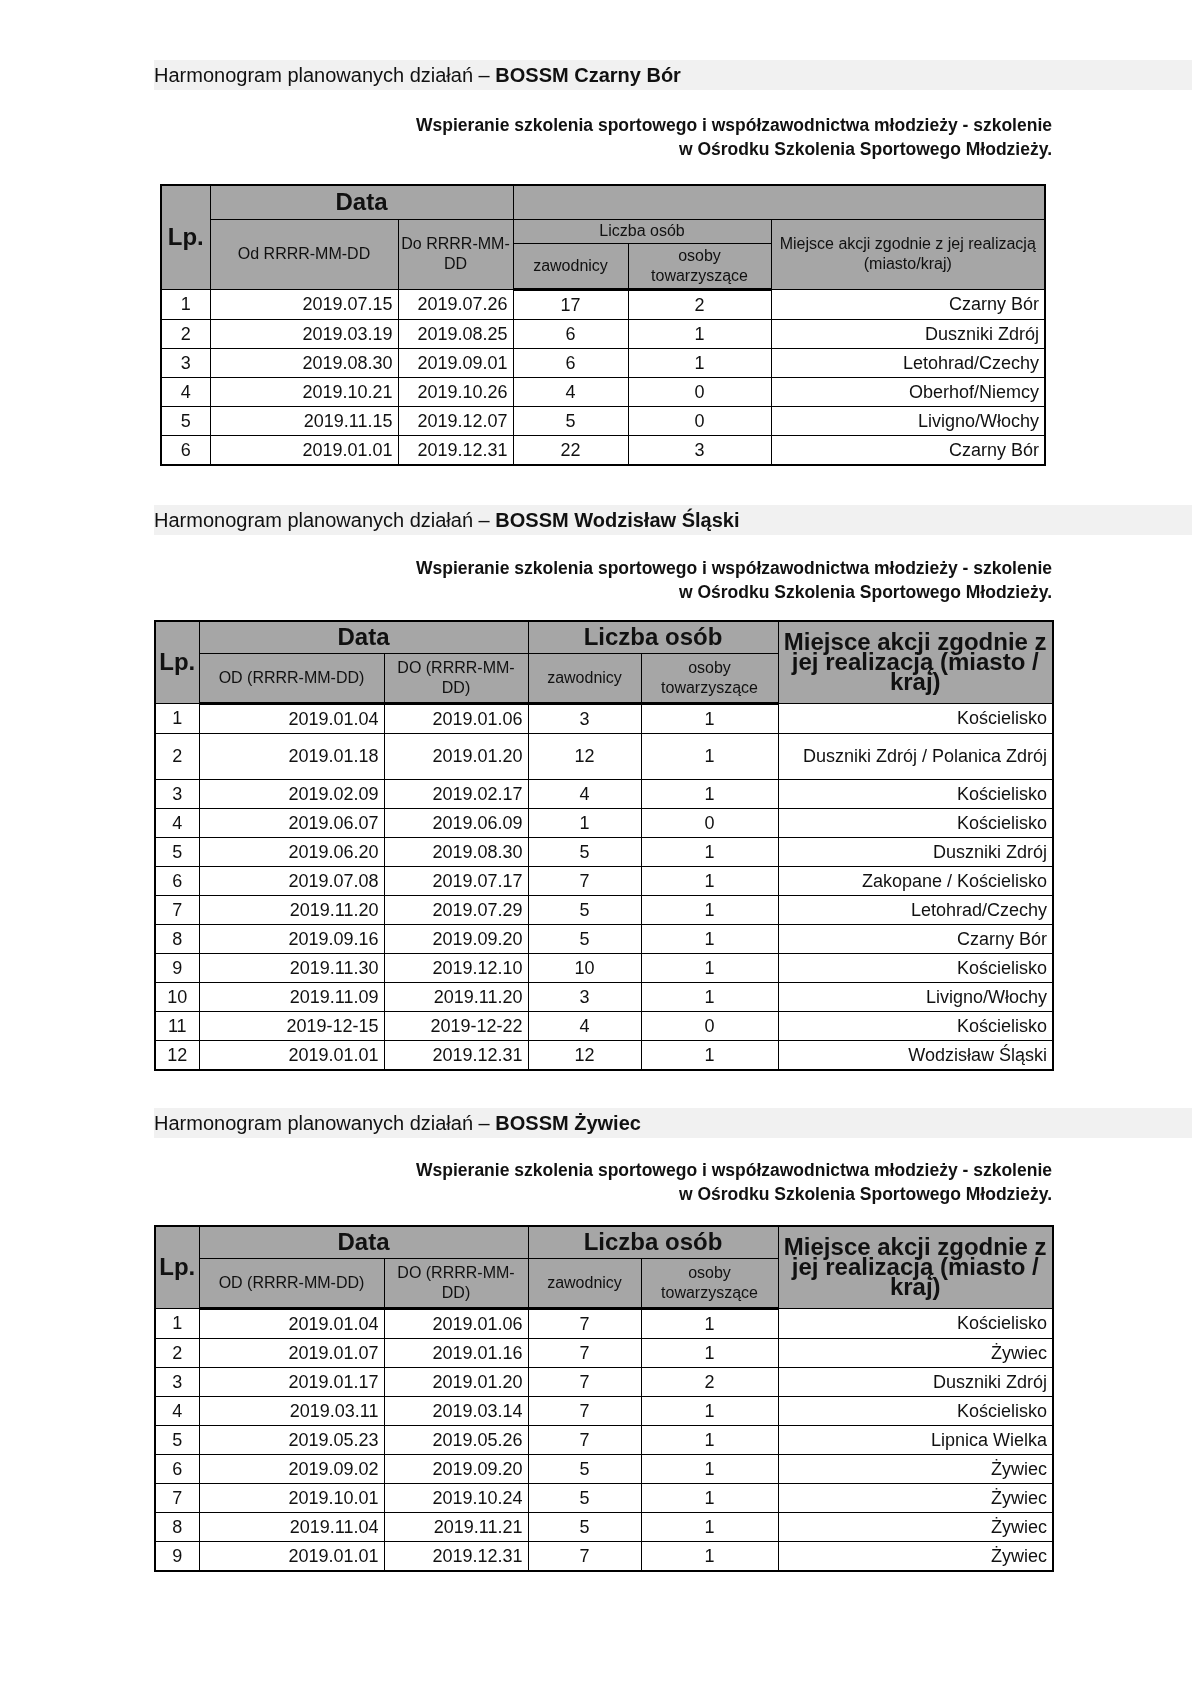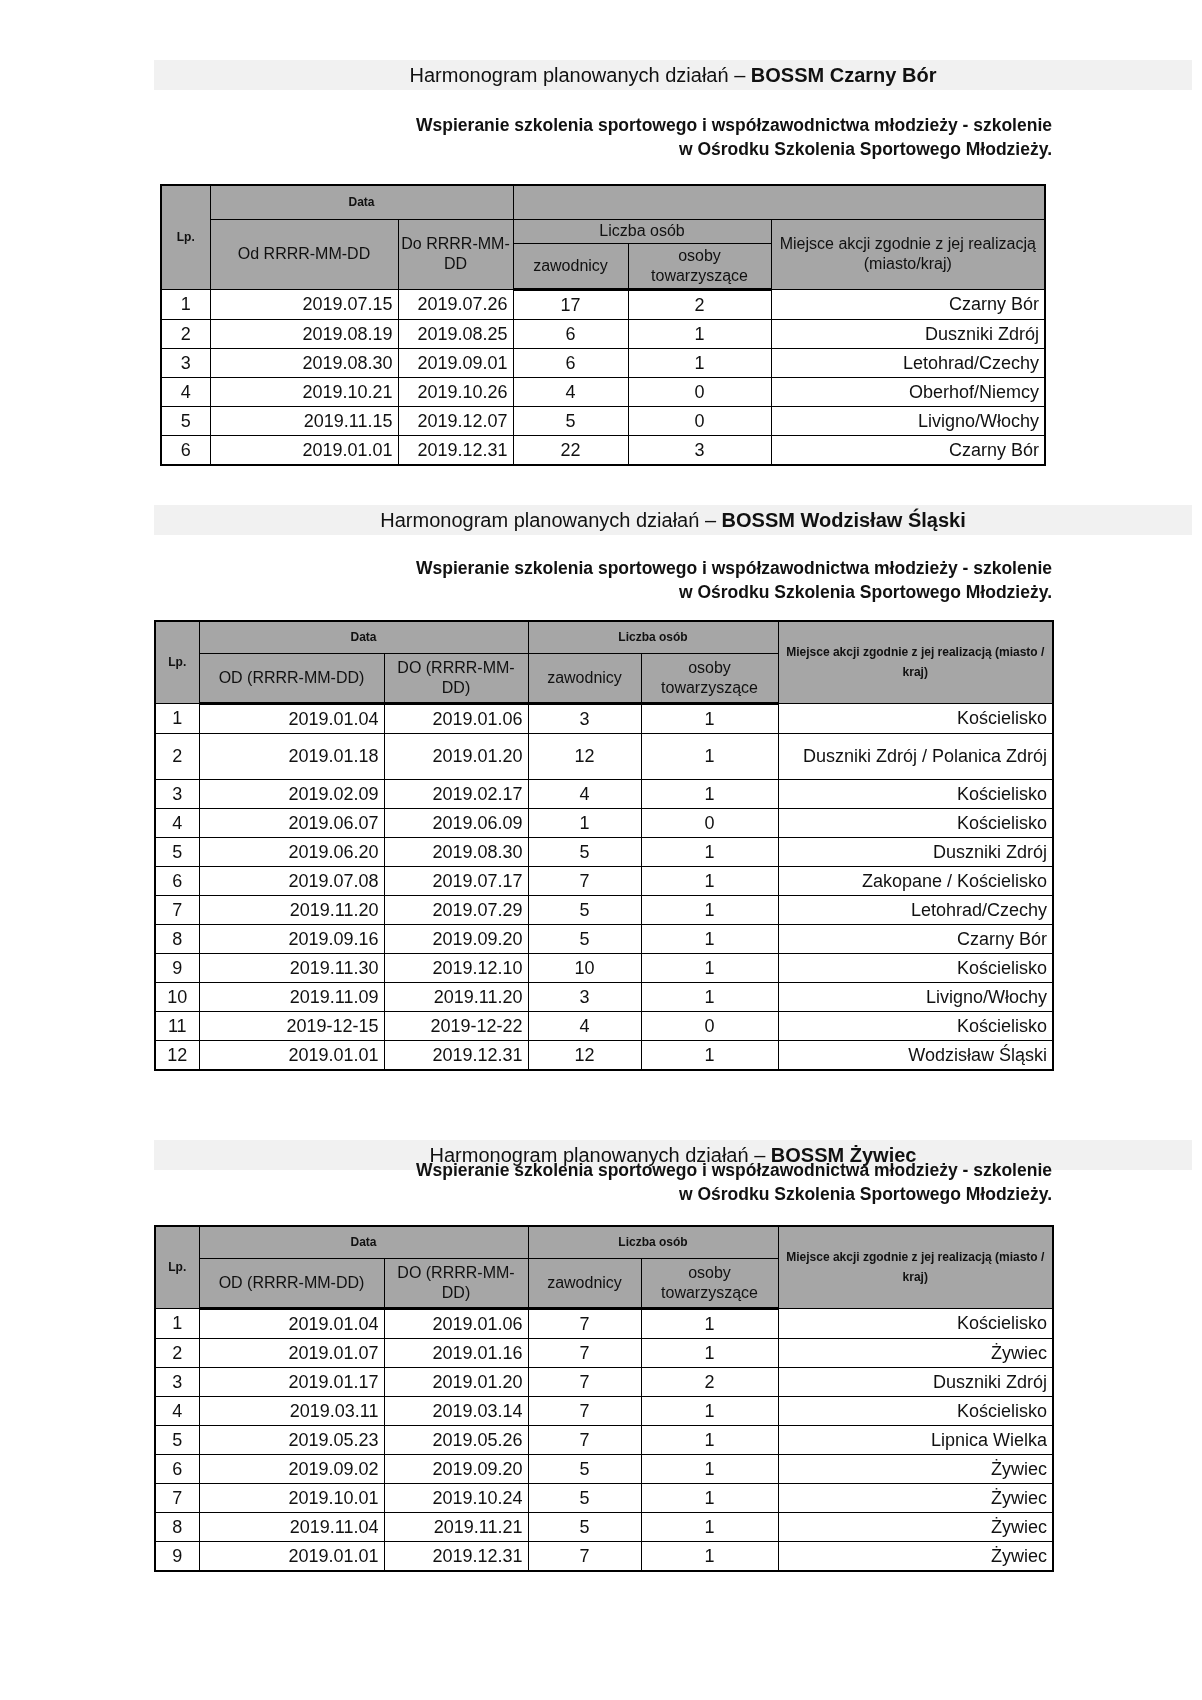--- a/index.html
+++ b/index.html
@@ -1,38 +1,38 @@
 <!DOCTYPE html>
 <html><head>
 <meta charset="utf-8">
 <style>
   html, body { margin: 0; padding: 0; background: #ffffff; }
   body { width: 1202px; height: 1700px; position: relative; overflow: hidden;
          font-family: "Liberation Sans", sans-serif; color: #111; }
   .section-title {
     position: absolute; left: 154px; width: 1038px; height: 30px;
-    background: #f1f1f1; text-align: center; font-size: 20px; line-height: 30px;
+    background: #f1f1f1; text-align: left; font-size: 20px; line-height: 30px;
     color: #111;
   }
   .section-title b { font-weight: bold; }
   .subtitle {
     position: absolute; left: 154px; width: 898px; text-align: right;
     font-size: 17.5px; font-weight: bold; line-height: 24px; color: #111;
   }
   table.sched {
     position: absolute; border-collapse: collapse; table-layout: fixed;
     border: 2px solid #000; font-size: 18px;
   }
   table.sched th {
     background: #a6a6a6; border: 1.5px solid #000; font-weight: bold;
     font-size: 16.5px; text-align: center; vertical-align: middle; padding: 0 2px;
     line-height: 20px; color: #111;
   }
   table.sched th.plain { font-weight: normal; font-size: 15.5px; }
-  table.sched th.bold18 { font-size: 12px; }
+  table.sched th.bold18 { font-size: 24px; }
   table.sched td {
     border: 1.5px solid #000; height: 28px; padding: 0 5px; color: #111;
     font-size: 18px; line-height: 20px; vertical-align: middle; background: #fff;
   }
   td.c { text-align: center; }
   td.r { text-align: right; }
   td.l { text-align: right; }
   tr.hdr-bottom th { border-bottom: 3px solid #000; }
 </style>
 </head>
@@ -80,21 +80,21 @@
     <tr>
         <td class="c">1</td>
         <td class="r">2019.07.15</td>
         <td class="l">2019.07.26</td>
         <td class="c">17</td>
         <td class="c">2</td>
         <td class="l">Czarny Bór</td>
       </tr>
     <tr>
         <td class="c">2</td>
-        <td class="r">2019.08.19</td>
+        <td class="r">2019.03.19</td>
         <td class="l">2019.08.25</td>
         <td class="c">6</td>
         <td class="c">1</td>
         <td class="l">Duszniki Zdrój</td>
       </tr>
     <tr>
         <td class="c">3</td>
         <td class="r">2019.08.30</td>
         <td class="l">2019.09.01</td>
         <td class="c">6</td>
@@ -252,21 +252,21 @@
         <td class="c">12</td>
         <td class="r">2019.01.01</td>
         <td class="r">2019.12.31</td>
         <td class="c">12</td>
         <td class="c">1</td>
         <td class="l">Wodzisław Śląski</td>
       </tr>
   </tbody>
 </table>
 
-<div class="section-title" style="top:1140px;">
+<div class="section-title" style="top:1108px;">
   <span>Harmonogram planowanych działań – </span><b>BOSSM Żywiec</b>
 </div>
 <div class="subtitle" style="top:1158px;">
   <div>Wspieranie szkolenia sportowego i współzawodnictwa młodzieży - szkolenie</div>
   <div>w Ośrodku Szkolenia Sportowego Młodzieży.</div>
 </div>
 
 <table class="sched" style="top:1225px; left:154px; width:898px;">
   <colgroup>
     <col style="width:44px">

